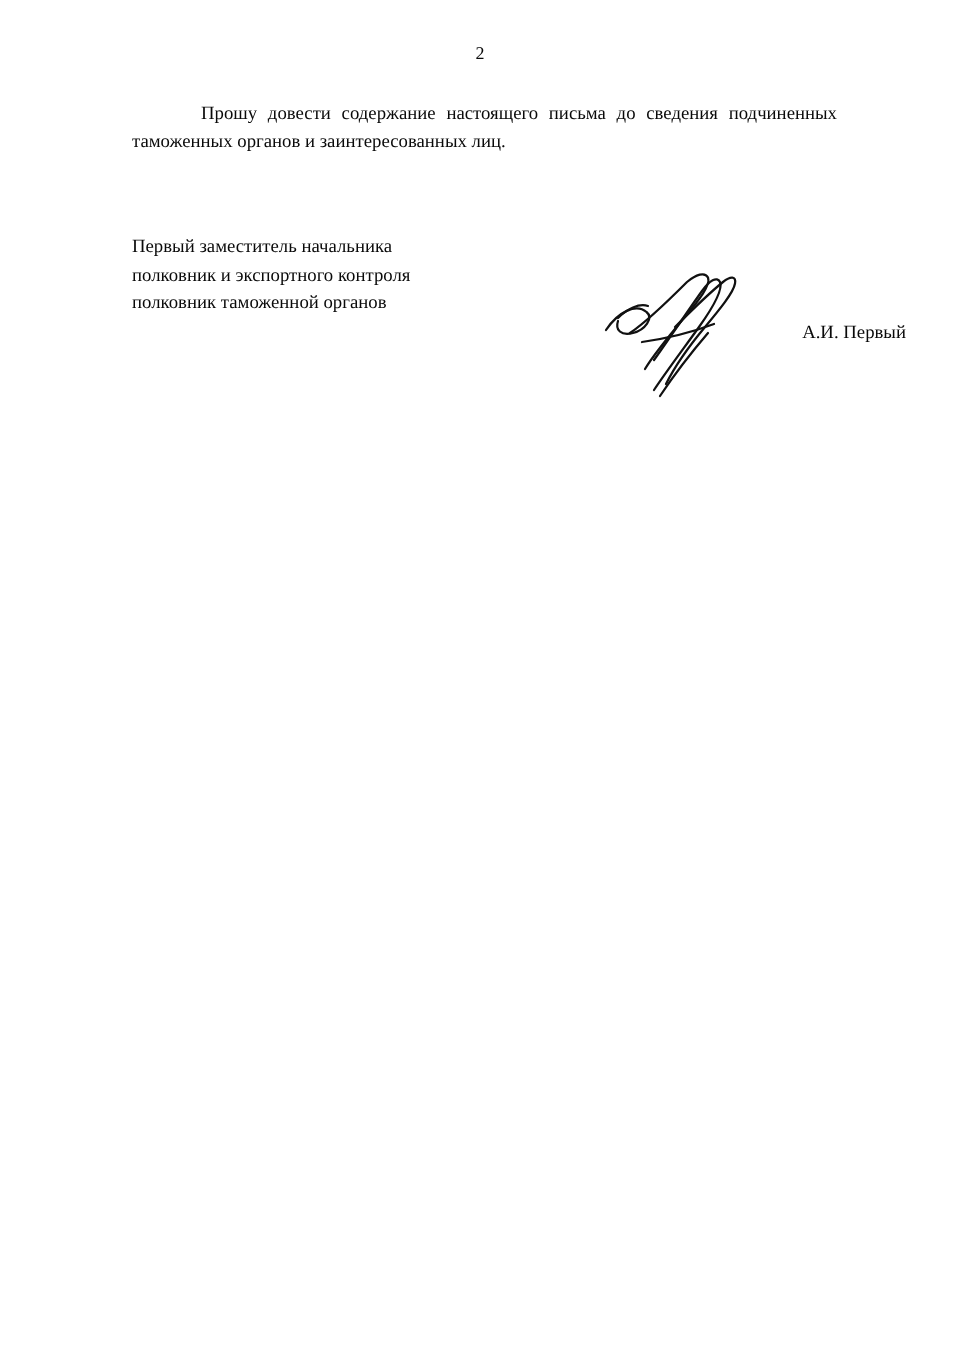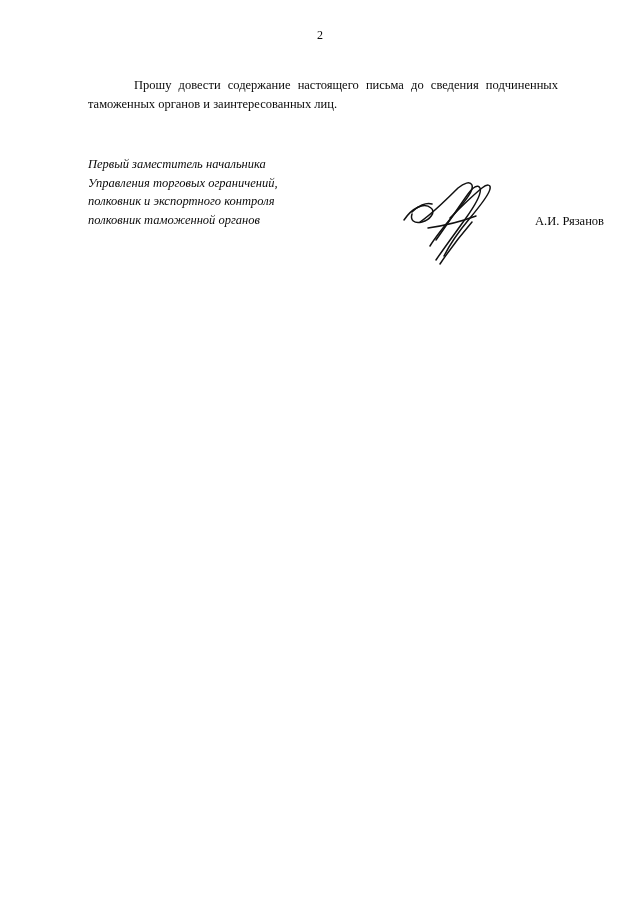--- a/index.html
+++ b/index.html
@@ -20,39 +20,38 @@
     position: absolute;
     top: 28px;
     left: 0;
     width: 100%;
     text-align: center;
     font-size: 12px;
     line-height: 14px;
   }
   .body-paragraph {
     position: absolute;
-    top: 76px;
+    top: 66px;
     left: 88px;
     width: 470px;
     font-size: 12.5px;
     line-height: 19px;
     text-align: justify;
     text-indent: 46px;
   }
   .signature-block {
     position: absolute;
     top: 155px;
     left: 88px;
     width: 470px;
   }
   .sig-title {
     font-size: 12.5px;
     line-height: 18.5px;
     white-space: nowrap;
-    font-style: italic;
   }
   .sig-name {
     position: absolute;
     top: 212px;
     right: 36px;
     font-size: 12.5px;
     line-height: 18px;
     white-space: nowrap;
   }
   .signature-mark {
@@ -73,34 +72,33 @@
 <body>
 
 <div class="page">
 
   <div class="page-number">2</div>
 
   <div class="body-paragraph">Прошу довести содержание настоящего письма до сведения подчиненных таможенных органов и заинтересованных лиц.</div>
 
   <div class="signature-block">
     <div class="sig-title">Первый заместитель начальника</div>
-    <div class="sig-title">Управления торговых ограничений,</div>
     <div class="sig-title">полковник и экспортного контроля</div>
     <div class="sig-title">полковник таможенной органов</div>
   </div>
 
   <div class="signature-mark">
     <svg viewBox="0 0 110 105" xmlns="http://www.w3.org/2000/svg">
       <g fill="none" stroke="#111111" stroke-width="1.5" stroke-linecap="round" stroke-linejoin="round">
         <path d="M6 42 C14 30, 26 24, 33 30 C38 34, 32 42, 24 44 C16 46, 12 42, 14 36"></path>
         <path d="M22 44 C34 36, 48 22, 60 10 C66 5, 72 3, 74 7 C76 12, 68 22, 58 34 C48 46, 38 58, 32 68"></path>
         <path d="M38 62 C48 48, 60 30, 70 16 C75 9, 80 6, 82 10 C84 15, 78 26, 68 40 C58 54, 46 70, 38 82"></path>
         <path d="M52 40 C62 30, 74 18, 84 10 C89 6, 93 6, 92 11 C91 17, 82 28, 72 40 C62 52, 52 66, 46 78"></path>
         <path d="M30 50 C44 48, 62 44, 78 38"></path>
         <path d="M42 86 C50 74, 62 58, 74 44"></path>
         <path d="M14 34 C20 28, 28 24, 34 26"></path>
       </g>
     </svg>
   </div>
 
-  <div class="sig-name">А.И. Рязанов</div>
+  <div class="sig-name">А.И. Первый</div>
 
 </div>
 
 </body></html>

